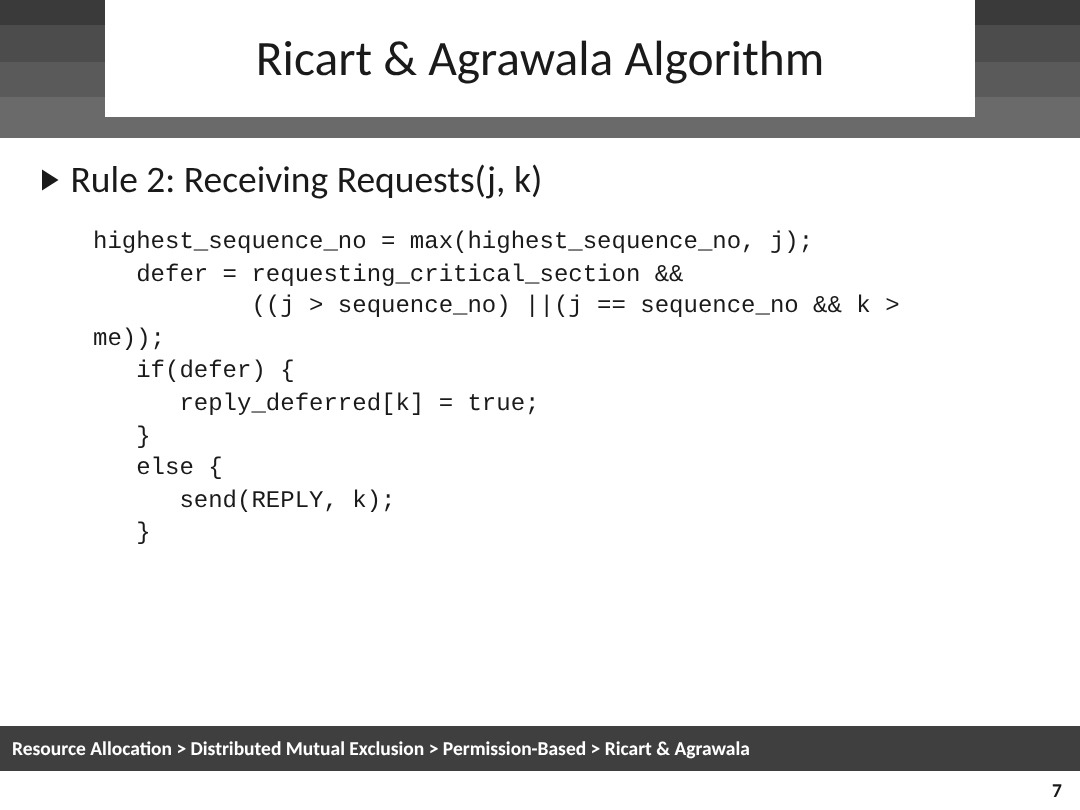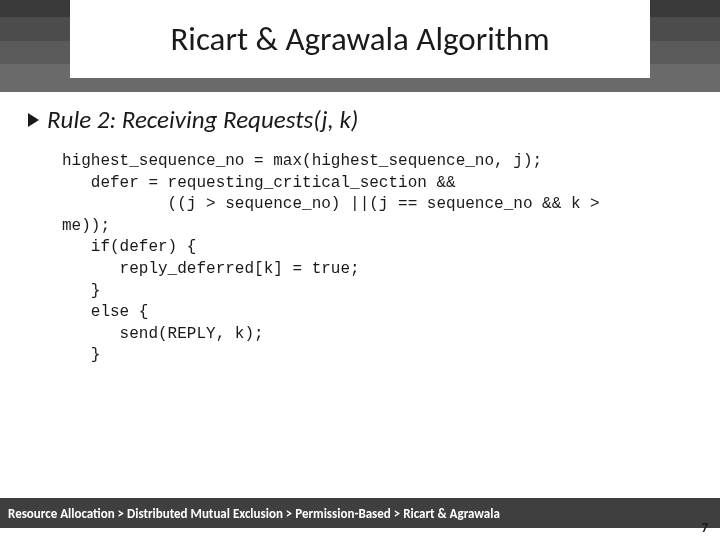--- a/index.html
+++ b/index.html
@@ -48,35 +48,34 @@
     margin-bottom: 16px;
   }
   .bullet {
     width: 0; height: 0;
     border-top: 7px solid transparent;
     border-bottom: 7px solid transparent;
     border-left: 11px solid #1a1a1a;
   }
   .subhead {
     font-size: 25px;
-    font-style: italic;
     color: #1a1a1a;
   }
   .code {
     font-family: "Courier New", Courier, monospace;
     font-size: 16px;
     line-height: 1.35;
     color: #1a1a1a;
     white-space: pre;
     padding-left: 34px;
   }
   .breadcrumb-bar {
     position: absolute;
     left: 0; right: 0;
-    bottom: 12px;
+    bottom: 26px;
     height: 30px;
     background: #3f3f3f;
     display: flex;
     align-items: center;
     padding-left: 8px;
   }
   .breadcrumb {
     color: #fff;
     font-size: 13px;
     font-weight: 600;

